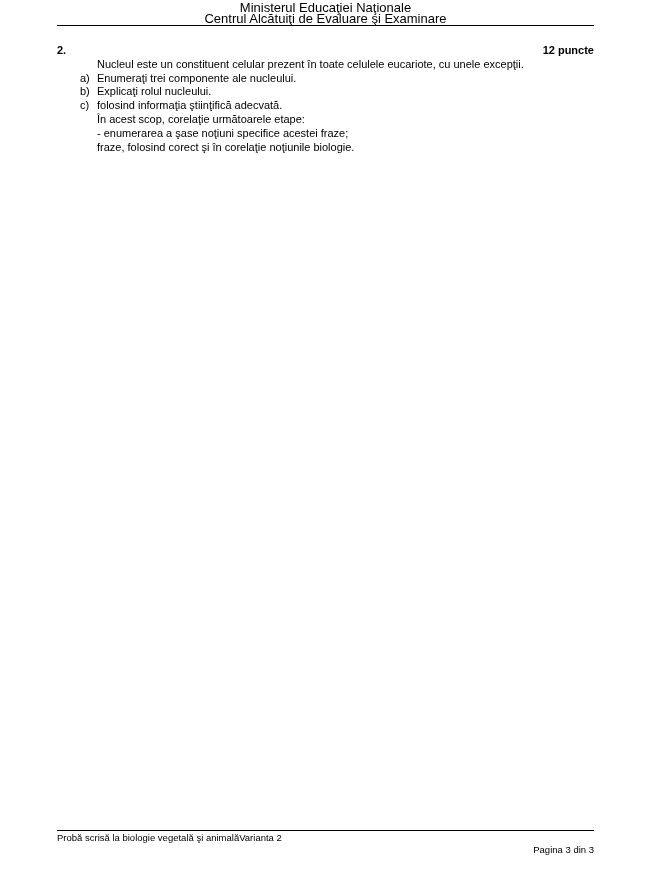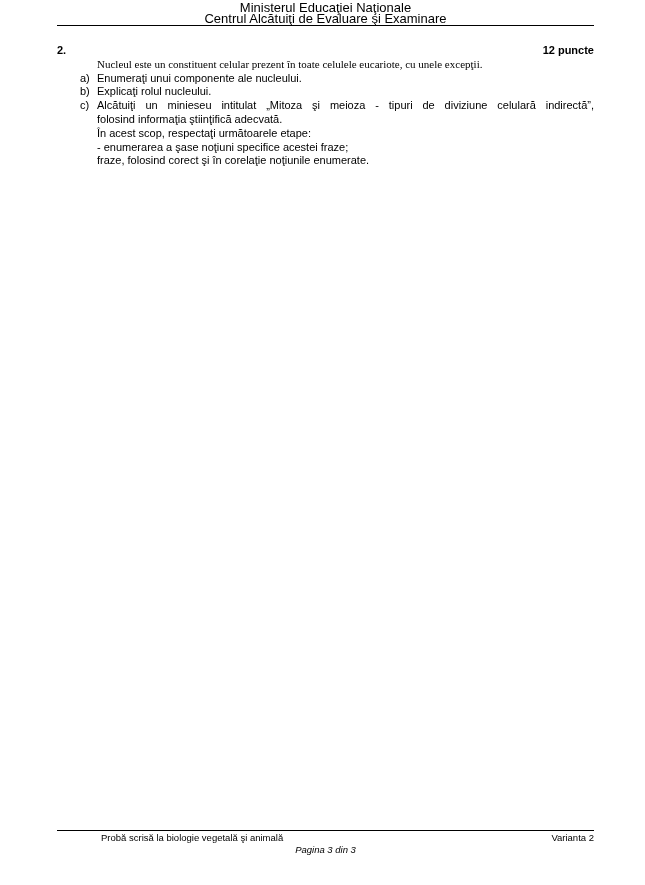--- a/index.html
+++ b/index.html
@@ -36,21 +36,20 @@
     font-size: 11px;
     line-height: 13.8px;
   }
   .q-row {
     display: flex;
     justify-content: space-between;
     font-weight: bold;
   }
   .intro {
     padding-left: 40px;
-    font-family: Liberation Serif, serif;
   }
   .item {
     position: relative;
     padding-left: 40px;
   }
   .item .marker {
     position: absolute;
     left: 23px;
     top: 0;
   }
@@ -63,26 +62,23 @@
     left: 57px;
     top: 830px;
     width: 537px;
     border-top: 1px solid #000000;
     font-size: 9.5px;
     line-height: 11.5px;
     padding-top: 1px;
   }
   .footer-row1 {
     display: flex;
-    justify-content: space-between;
-    margin-left: 44px;
   }
   .footer-row2 {
-    text-align: center;
-    font-style: italic;
+    text-align: right;
   }
 </style>
 </head>
 <body>
 
 <div class="page">
   <div class="content">
 
     <div class="doc-header">
       <div>Ministerul Educaţiei Naţionale</div>
@@ -92,35 +88,34 @@
     <div class="body-text">
       <div class="q-row">
         <span>2.</span>
         <span>12 puncte</span>
       </div>
 
       <div class="intro">Nucleul este un constituent celular prezent în toate celulele eucariote, cu unele excepţii.</div>
 
       <div class="item">
         <span class="marker">a)</span>
-        <div>Enumeraţi unui componente ale nucleului.</div>
+        <div>Enumeraţi trei componente ale nucleului.</div>
       </div>
 
       <div class="item">
         <span class="marker">b)</span>
         <div>Explicaţi rolul nucleului.</div>
       </div>
 
       <div class="item">
         <span class="marker">c)</span>
-        <div class="jline">Alcătuiţi un minieseu intitulat „Mitoza şi meioza - tipuri de diviziune celulară indirectă”,</div>
         <div>folosind informaţia ştiinţifică adecvată.</div>
-        <div>În acest scop, respectaţi următoarele etape:</div>
+        <div>În acest scop, corelaţie următoarele etape:</div>
         <div>- enumerarea a şase noţiuni specifice acestei fraze;</div>
-        <div>fraze, folosind corect şi în corelaţie noţiunile enumerate.</div>
+        <div>fraze, folosind corect şi în corelaţie noţiunile biologie.</div>
       </div>
     </div>
 
   </div>
 
   <div class="doc-footer">
     <div class="footer-row1">
       <span>Probă scrisă la biologie vegetală şi animală</span>
       <span>Varianta 2</span>
     </div>

